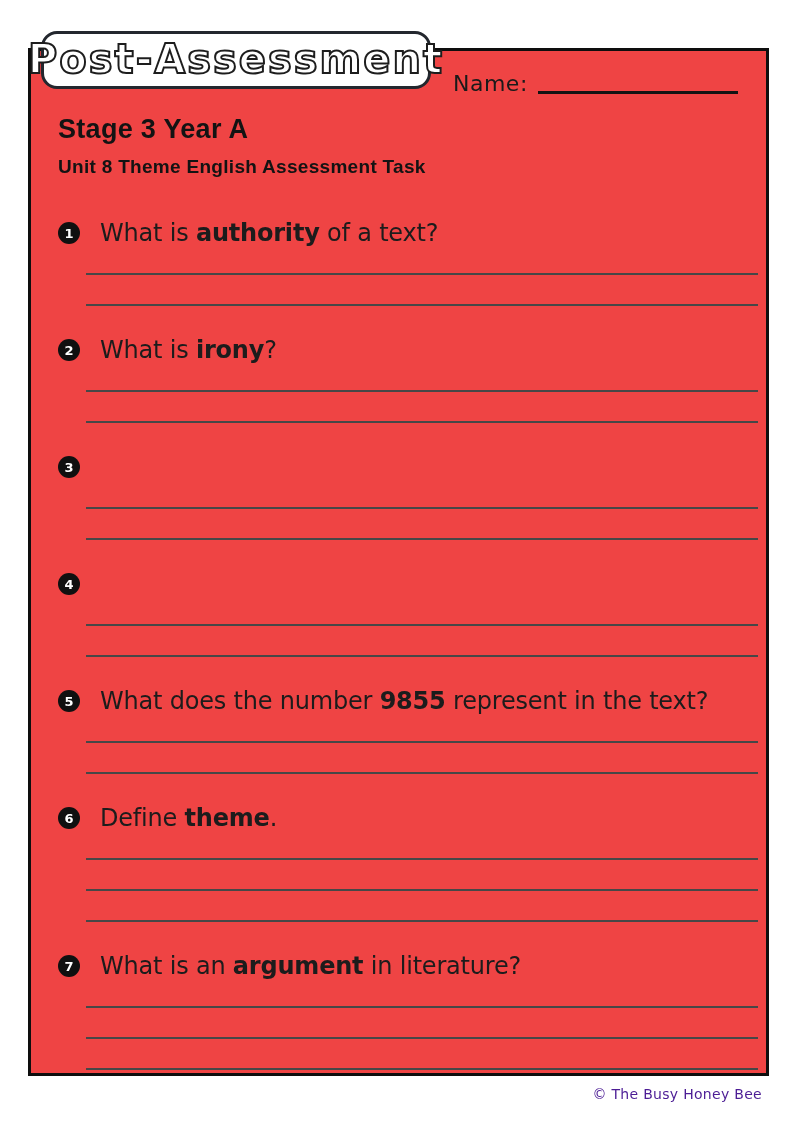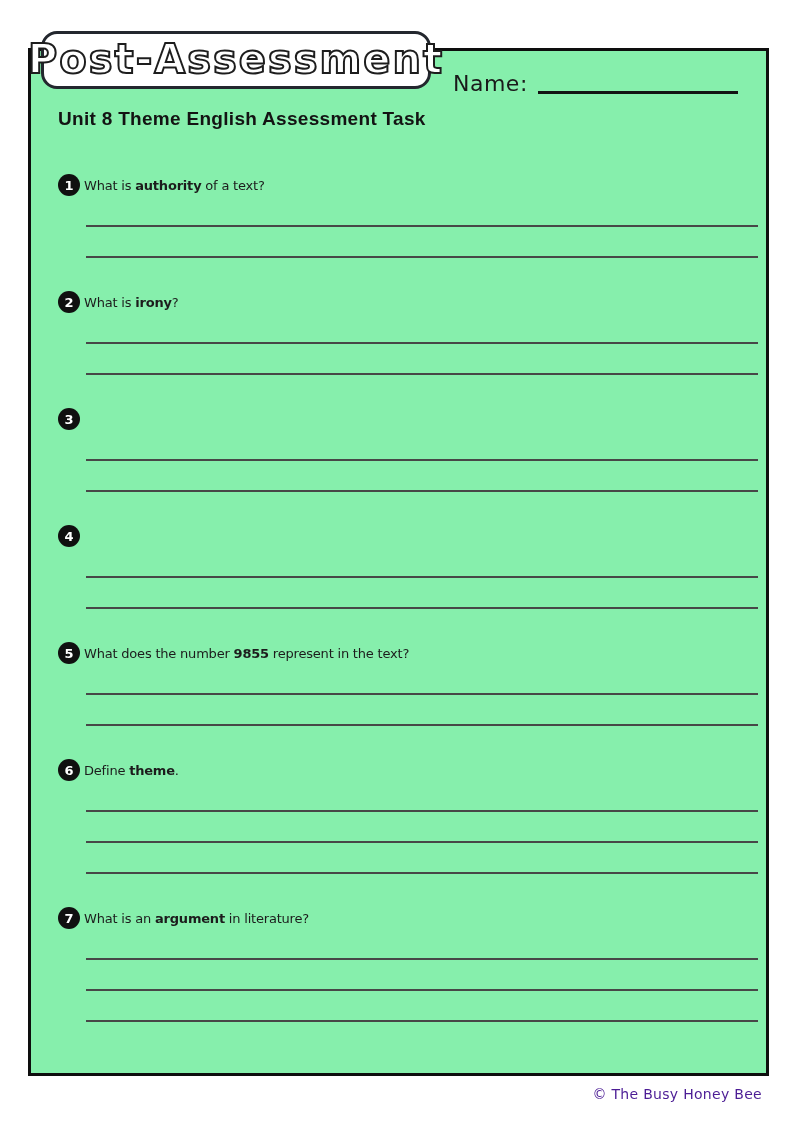--- a/index.html
+++ b/index.html
@@ -18,21 +18,21 @@
     background: #ffffff;
   }
   
   .page-border {
     position: absolute;
     left: 28px;
     top: 48px;
     width: 735px;
     height: 1022px;
     border: 3px solid #0e0e0e;
-    background: #86efac;
+    background: #ef4444;
     box-sizing: content-box;
   }
   
   .badge {
     position: absolute;
     left: 10px;
     top: -20px;
     width: 384px;
     height: 52px;
     background: #ffffff;
@@ -105,23 +105,23 @@
     color: #ffffff;
     font-family: "DejaVu Sans", sans-serif;
     font-weight: 700;
     font-size: 13px;
     display: flex;
     align-items: center;
     justify-content: center;
     line-height: 1;
   }
   .q-text {
-    margin-left: 4px;
-    font-family: "DejaVu Sans", sans-serif;
-    font-size: 13px;
+    margin-left: 20px;
+    font-family: "DejaVu Sans", sans-serif;
+    font-size: 24px;
     color: #1c1c1c;
     letter-spacing: -0.2px;
     white-space: nowrap;
   }
   .q-text b { font-weight: 700; }
   .q-lines {
     margin-left: 55px;
     margin-right: 8px;
   }
   .answer-line {
@@ -150,20 +150,21 @@
 
     <div class="badge">
       <span class="badge-text">Post-Assessment</span>
     </div>
 
     <div class="name-row">
       <span class="name-label">Name:</span>
       <span class="name-line"></span>
     </div>
 
+    <div class="h1">Stage 3 Year A</div>
     <div class="h2">Unit 8 Theme English Assessment Task</div>
 
     <div class="questions">
   <div class="question">
     <div class="q-row">
       <span class="q-num">1</span>
       <span class="q-text"><span class="pre">What is </span><b class="bold">authority</b><span class="post"> of a text?</span></span>
     </div>
     <div class="q-lines">
             <div class="answer-line"></div>

